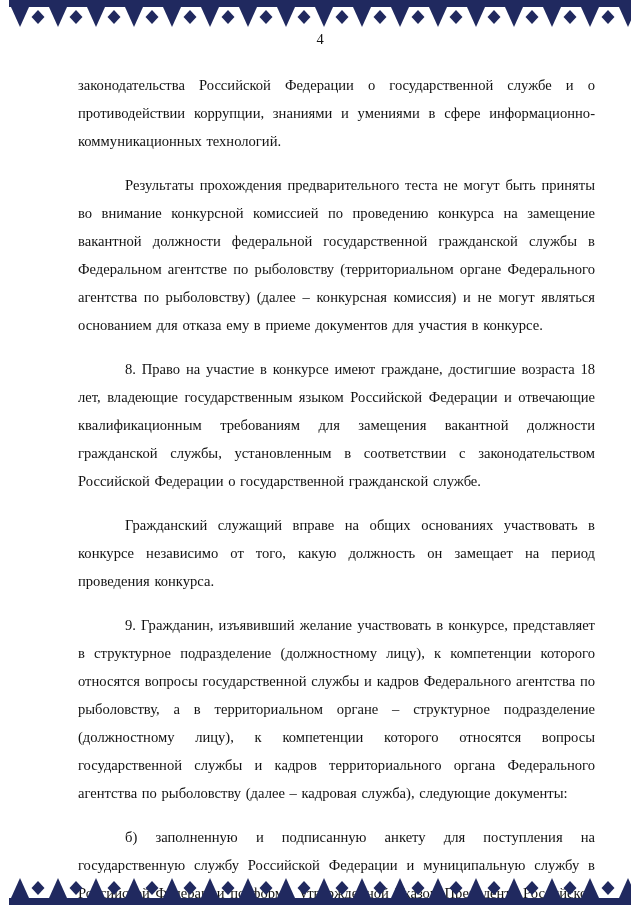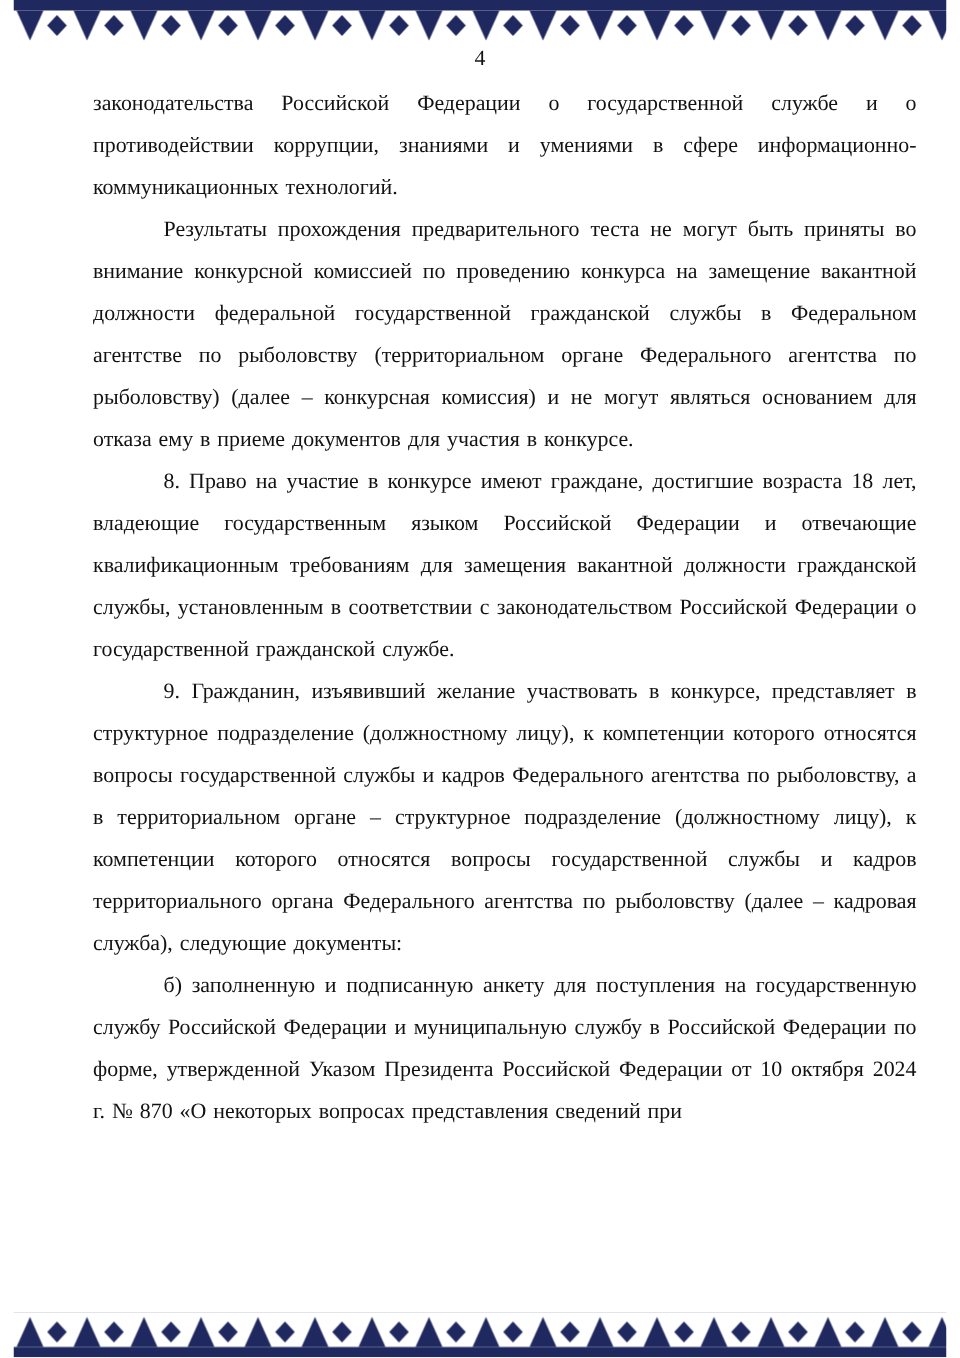--- a/index.html
+++ b/index.html
@@ -28,21 +28,21 @@
   .page-number {
     padding-top: 29px;
     text-align: center;
     font-size: 14.5px;
     line-height: 20px;
   }
   .content {
     padding: 6px 29px 0 62px;
   }
   .para {
-    margin: 0;
+    margin: 16px;
     font-size: 14.6px;
     line-height: 28px;
     text-align: justify;
     text-indent: 47px;
     word-spacing: 1px;
   }
   .para.no-indent { text-indent: 0; }
 </style>
 </head>
 <body>
@@ -59,20 +59,21 @@
     <rect width="100%" height="30" fill="url(#ornPatTop)"></rect>
   </svg>
 </div>
 
 <div class="page-number">4</div>
 
 <div class="content">
   <p class="para no-indent">законодательства Российской Федерации о государственной службе и о противодействии коррупции, знаниями и умениями в сфере информационно-коммуникационных технологий.</p>
   <p class="para">Результаты прохождения предварительного теста не могут быть приняты во внимание конкурсной комиссией по проведению конкурса на замещение вакантной должности федеральной государственной гражданской службы в Федеральном агентстве по рыболовству (территориальном органе Федерального агентства по рыболовству) (далее – конкурсная комиссия) и не могут являться основанием для отказа ему в приеме документов для участия в конкурсе.</p>
   <p class="para">8. Право на участие в конкурсе имеют граждане, достигшие возраста 18 лет, владеющие государственным языком Российской Федерации и отвечающие квалификационным требованиям для замещения вакантной должности гражданской службы, установленным в соответствии с законодательством Российской Федерации о государственной гражданской службе.</p>
+  <p class="para">Гражданский служащий вправе на общих основаниях участвовать в конкурсе независимо от того, какую должность он замещает на период проведения конкурса.</p>
   <p class="para">9. Гражданин, изъявивший желание участвовать в конкурсе, представляет в структурное подразделение (должностному лицу), к компетенции которого относятся вопросы государственной службы и кадров Федерального агентства по рыболовству, а в территориальном органе – структурное подразделение (должностному лицу), к компетенции которого относятся вопросы государственной службы и кадров территориального органа Федерального агентства по рыболовству (далее – кадровая служба), следующие документы:</p>
   <p class="para">б) заполненную и подписанную анкету для поступления на государственную службу Российской Федерации и муниципальную службу в Российской Федерации по форме, утвержденной Указом Президента Российской Федерации от 10 октября 2024 г. № 870 «О некоторых вопросах представления сведений при</p>
 </div>
 
 <div class="ornament bottom">
   <svg xmlns="http://www.w3.org/2000/svg">
     <defs>
       <pattern id="ornPatBottom" width="38" height="30" patternUnits="userSpaceOnUse">
         <path d="M0,0 H38 V7 H0 Z" fill="#20295f"></path>
         <path d="M2,7 L20,7 L11,27 Z" fill="#20295f"></path>

